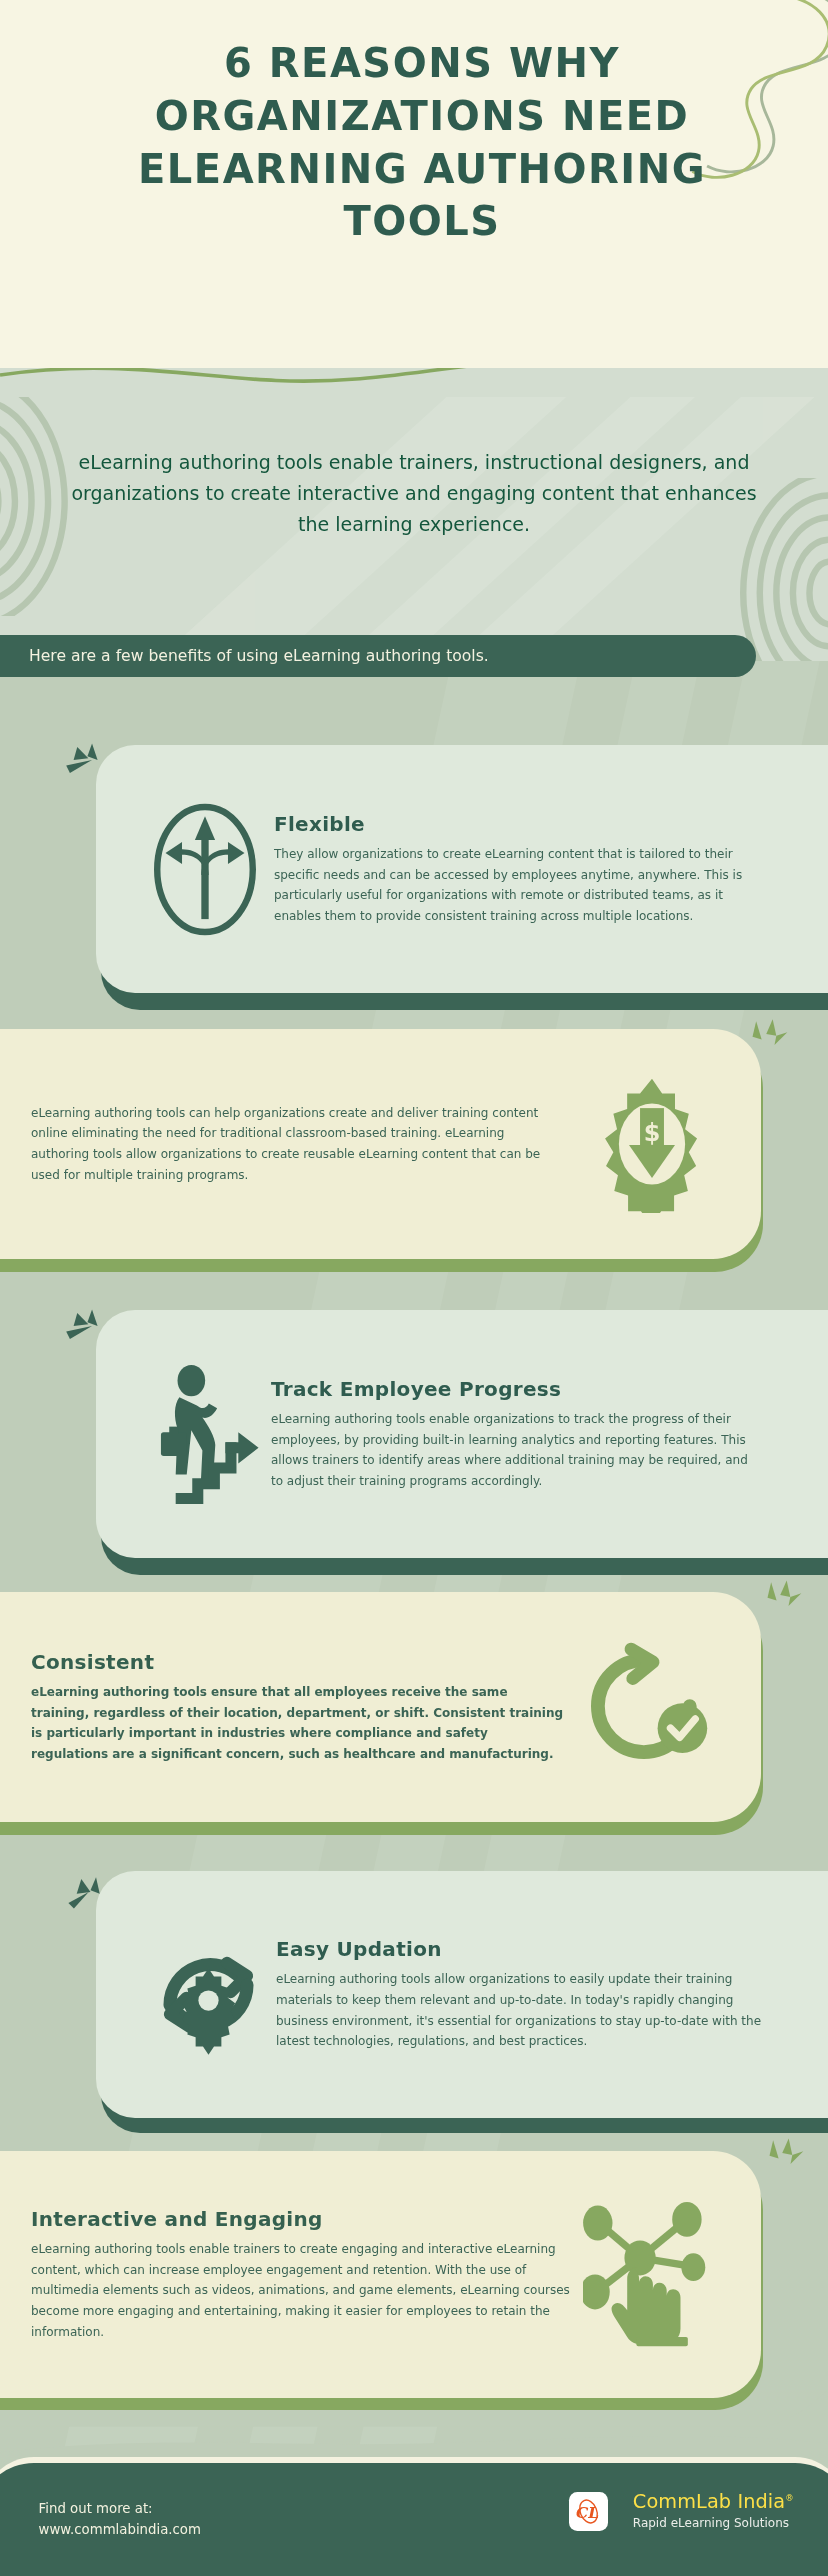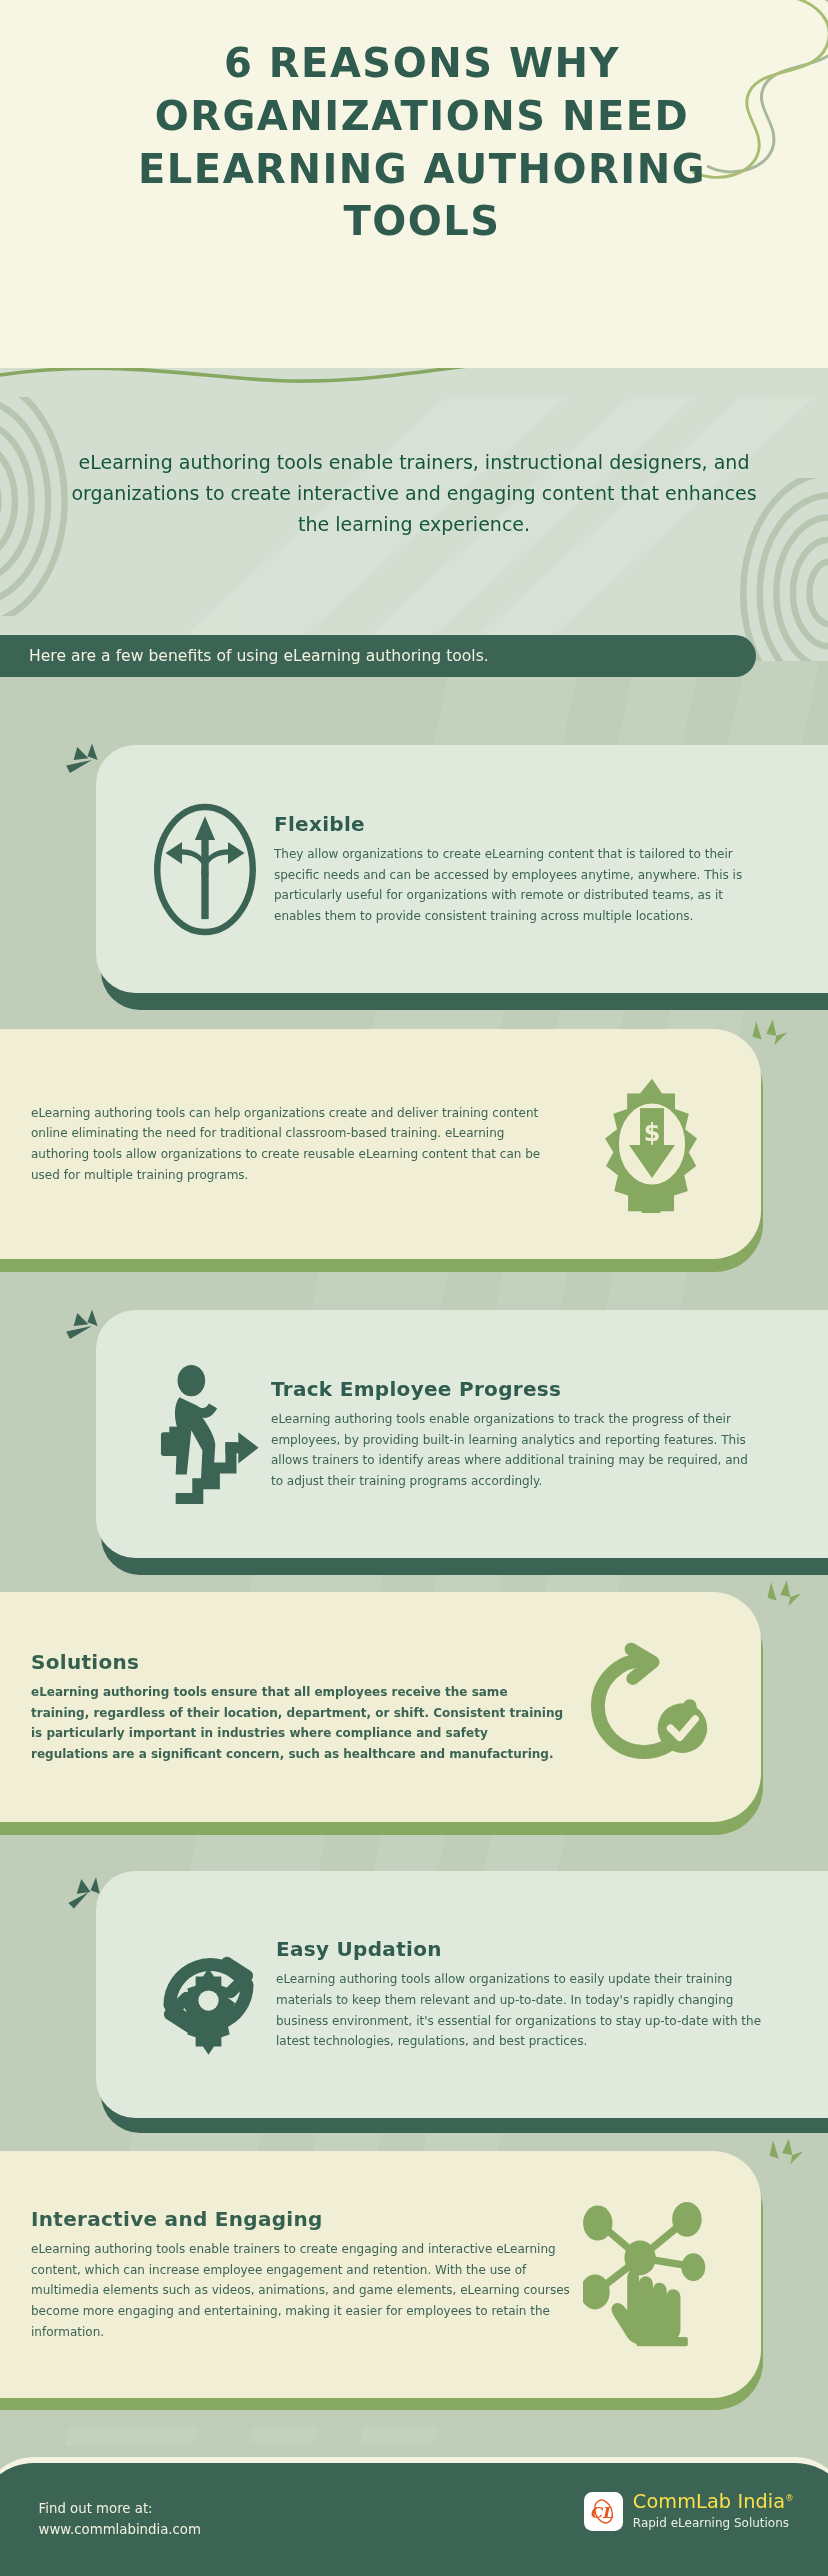--- a/index.html
+++ b/index.html
@@ -249,21 +249,21 @@
     font-family: "DejaVu Sans", sans-serif;
     color: #f4f2e0;
     font-size: 13.3px;
     line-height: 1.65;
     padding-top: 5.5px;
   }
 
   .logo-box {
     display: flex;
     align-items: center;
-    gap: 10px;
+    gap: 25px;
   }
 
   .logo-mark {
     width: 39px;
     height: 39px;
     background: #ffffff;
     border-radius: 8.3px;
     display: flex;
     align-items: center;
     justify-content: center;
@@ -449,21 +449,21 @@
     <g fill="#87a860">
       <path d="M10,8 L16,28 L6,25 Z"></path>
       <path d="M27,6 L31,24 L20,22 Z"></path>
       <path d="M43,20 L29,34 L31,24 Z"></path>
     </g>
   </svg>
   <div class="card left">
     <div class="card-shadow" style="left:-28px; top:1603px; width:791px; height:232px;"></div>
     <div class="card-body" style="left:-28px; top:1592px; width:789px; height:230px; padding:18.4px 31px 18.4px 59px;">
       <div class="card-text">
-        <div class="card-title">Solutions</div>
+        <div class="card-title">Consistent</div>
         <div class="card-desc" style="max-width:552px;font-weight:bold;">eLearning authoring tools ensure that all employees receive the same training, regardless of their location, department, or shift. Consistent training is particularly important in industries where compliance and safety regulations are a significant concern, such as healthcare and manufacturing.</div>
       </div>
       <div class="card-icon" style="width:166px;">
         <svg width="147" height="138" viewBox="0 0 160 150">
           <path d="M76,24 A50,50 0 1 0 126,74" fill="none" stroke="#87a860" stroke-width="15" stroke-linecap="round"></path>
           <path d="M62,12 L86,26 L64,44" fill="none" stroke="#87a860" stroke-width="14" stroke-linecap="round" stroke-linejoin="round"></path>
           <circle cx="118" cy="98" r="27" fill="#87a860"></circle>
           <path d="M105,98 L115,108 L132,88" fill="none" stroke="#f0eed4" stroke-width="8" stroke-linecap="round" stroke-linejoin="round"></path>
         </svg>
       </div>

